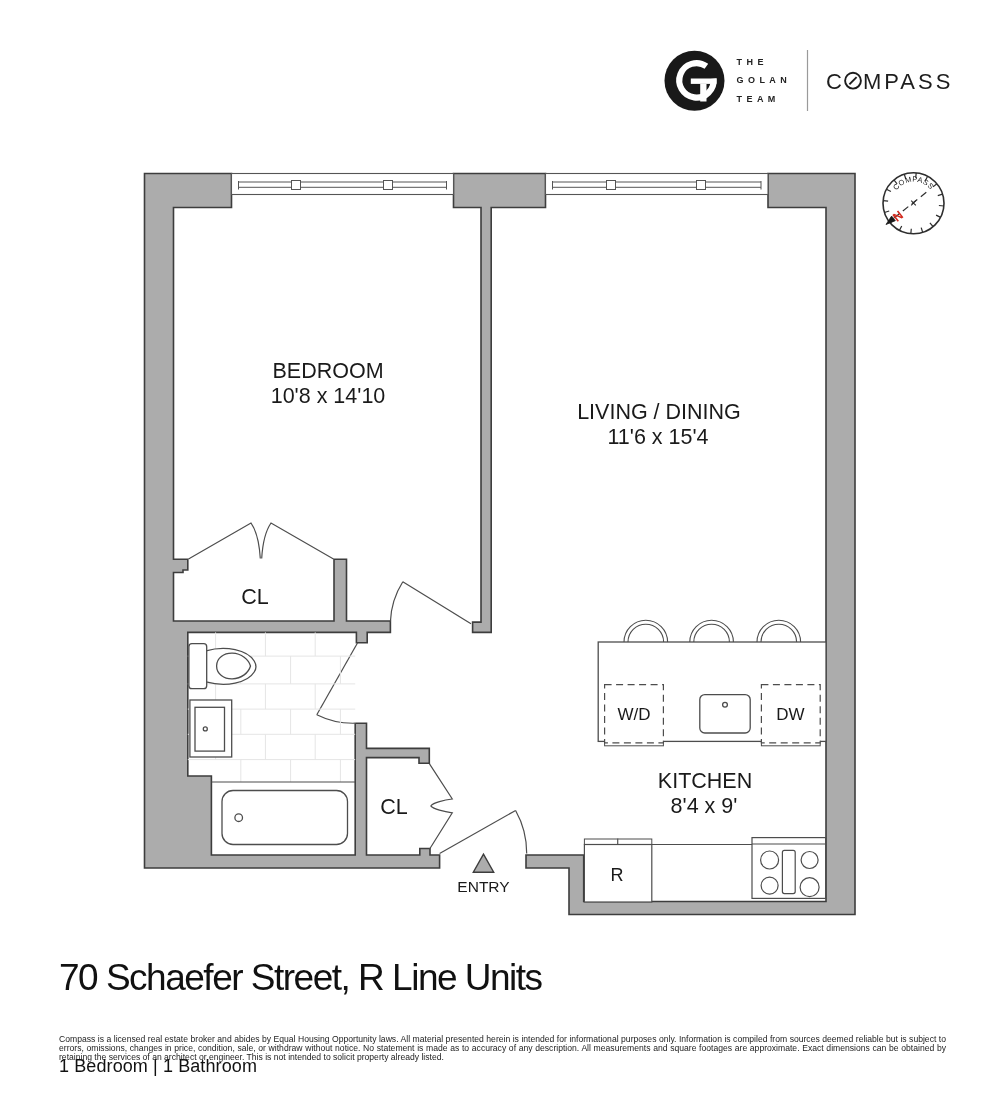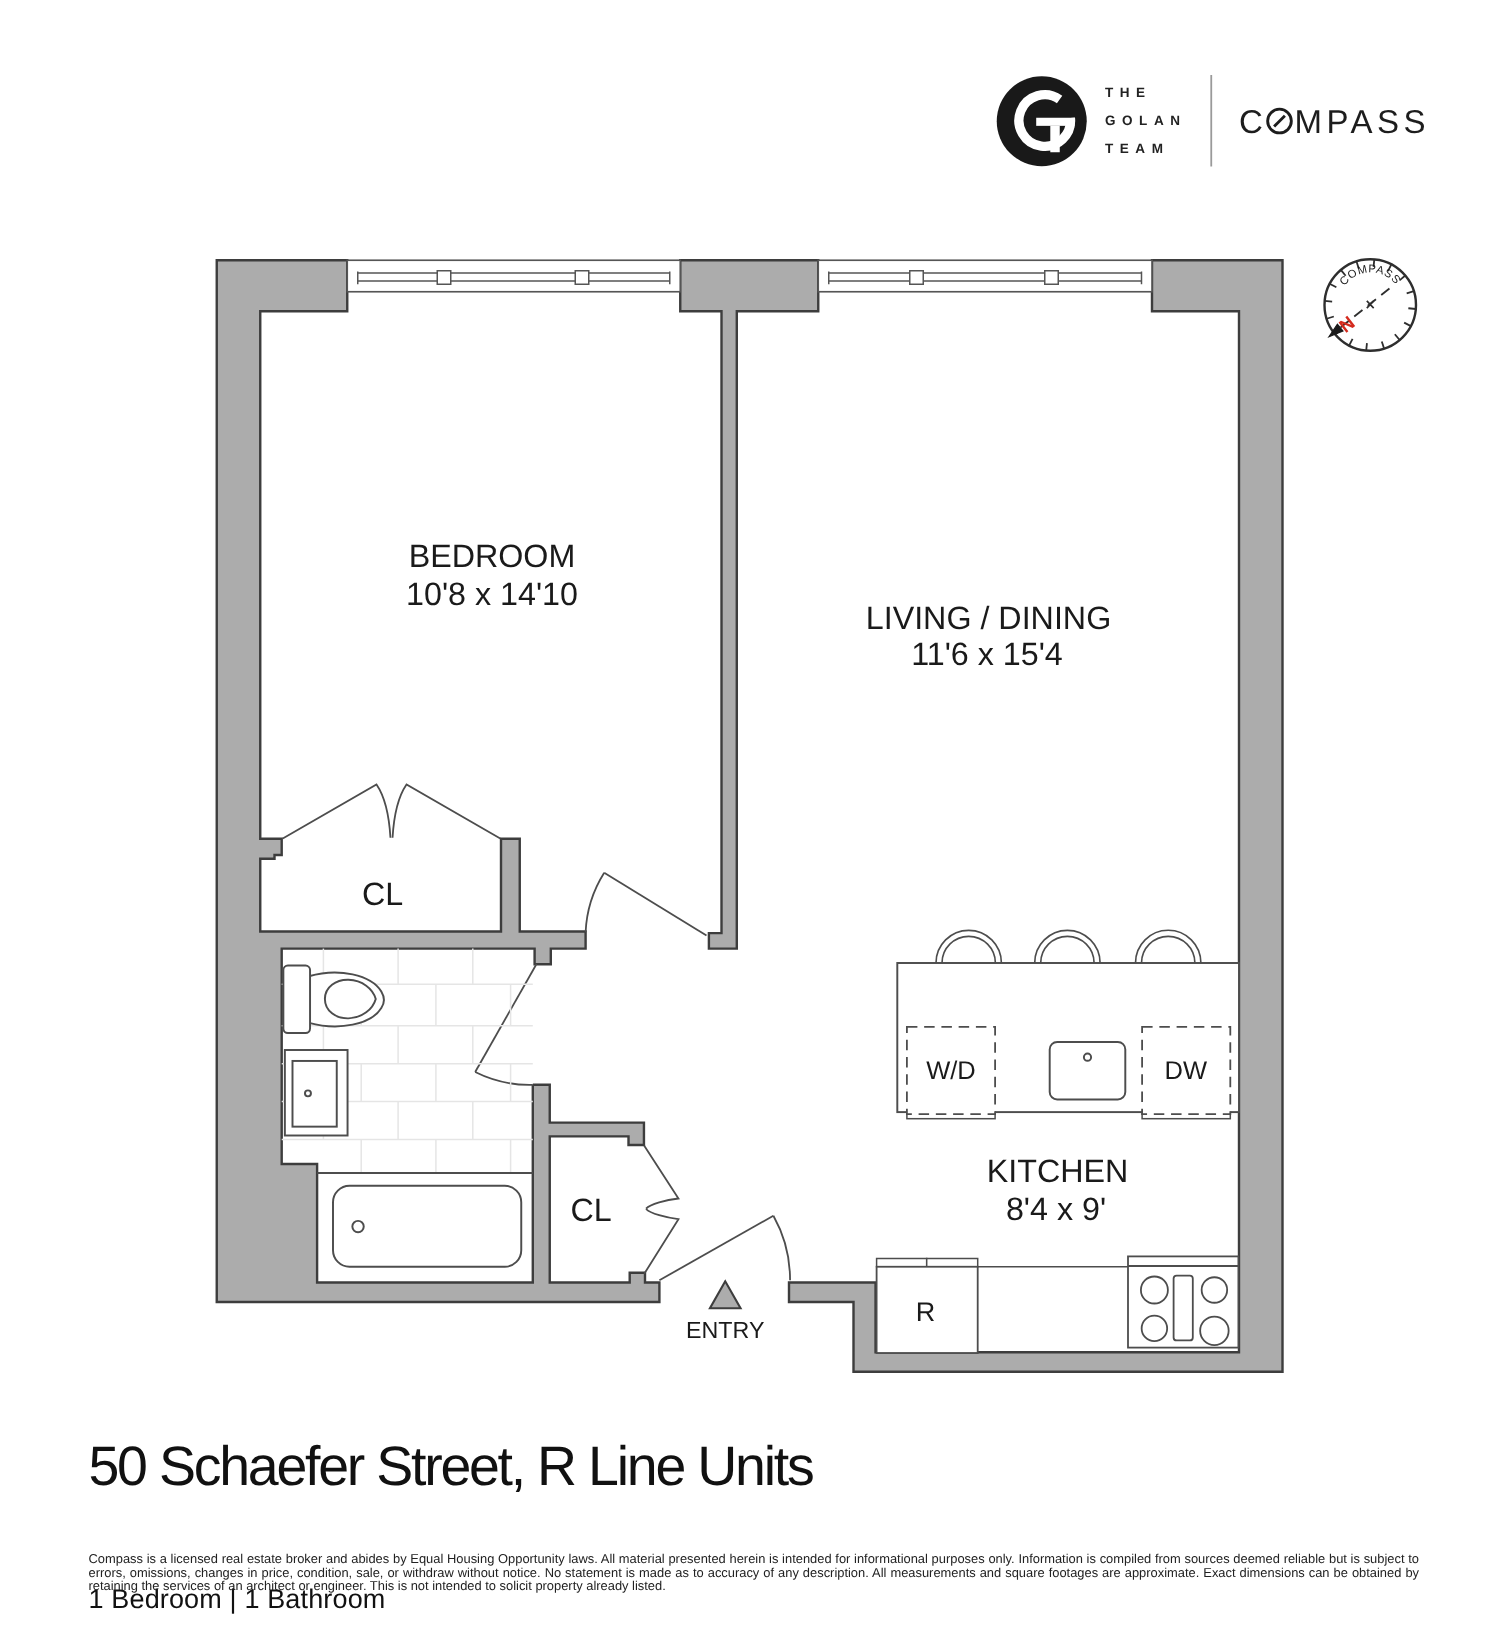--- a/index.html
+++ b/index.html
@@ -233,17 +233,17 @@
 <line x1="752" y1="844" x2="825.6" y2="844"></line>
 <circle cx="769.6" cy="860" r="9"></circle>
 <circle cx="769.6" cy="885.6" r="8.5"></circle>
 <circle cx="809.6" cy="860" r="8.5"></circle>
 <circle cx="809.6" cy="887.2" r="9.5"></circle>
 <rect x="782.4" y="850.4" width="12.8" height="43.2" rx="2"></rect>
 </g>
 
 </svg>
 
-<div class="abs" style="left:59px;top:958.5px;font-size:37px;line-height:37px;letter-spacing:-1.5px;color:#111;">50 Schaefer Street, R Line Units</div>
+<div class="abs" style="left:59px;top:958.5px;font-size:37px;line-height:37px;letter-spacing:-1.5px;color:#111;">70 Schaefer Street, R Line Units</div>
 
 <div class="abs" style="left:59px;top:1057px;font-size:18px;line-height:18px;letter-spacing:0.1px;color:#111;">1 Bedroom | 1 Bathroom</div>
 
 <div class="abs" style="left:59px;top:1034.5px;width:887px;font-size:8.6px;line-height:9.2px;color:#222;text-align:justify;">Compass is a licensed real estate broker and abides by Equal Housing Opportunity laws. All material presented herein is intended for informational purposes only. Information is compiled from sources deemed reliable but is subject to errors, omissions, changes in price, condition, sale, or withdraw without notice. No statement is made as to accuracy of any description. All measurements and square footages are approximate. Exact dimensions can be obtained by retaining the services of an architect or engineer. This is not intended to solicit property already listed.</div>
 
 </body></html>

